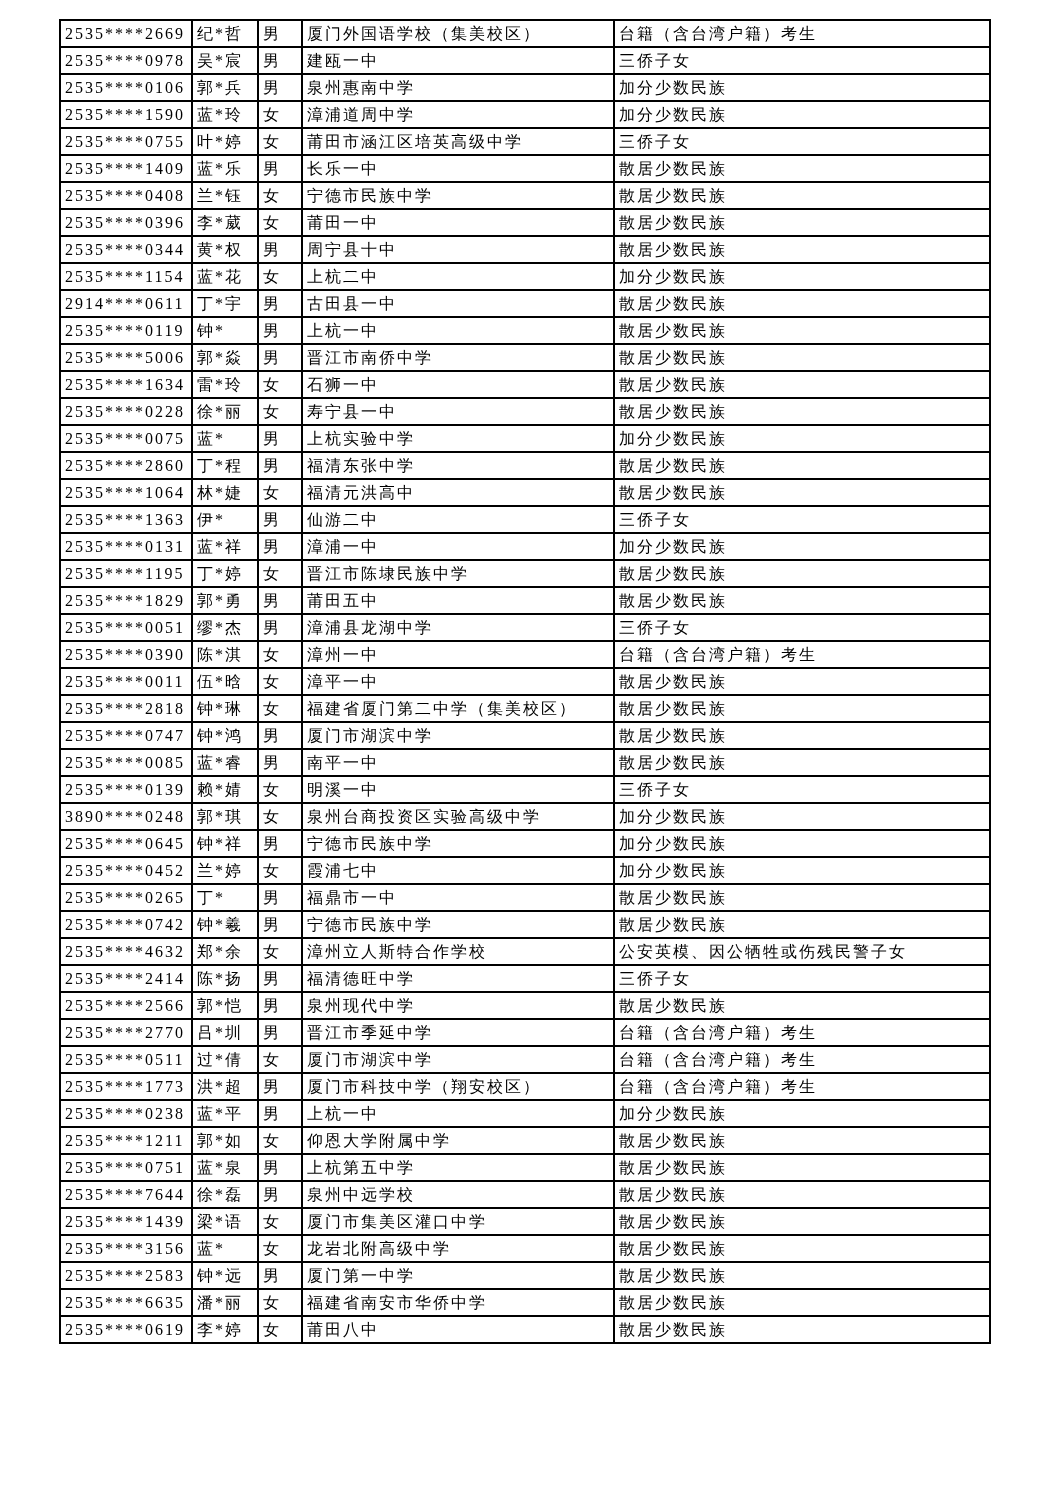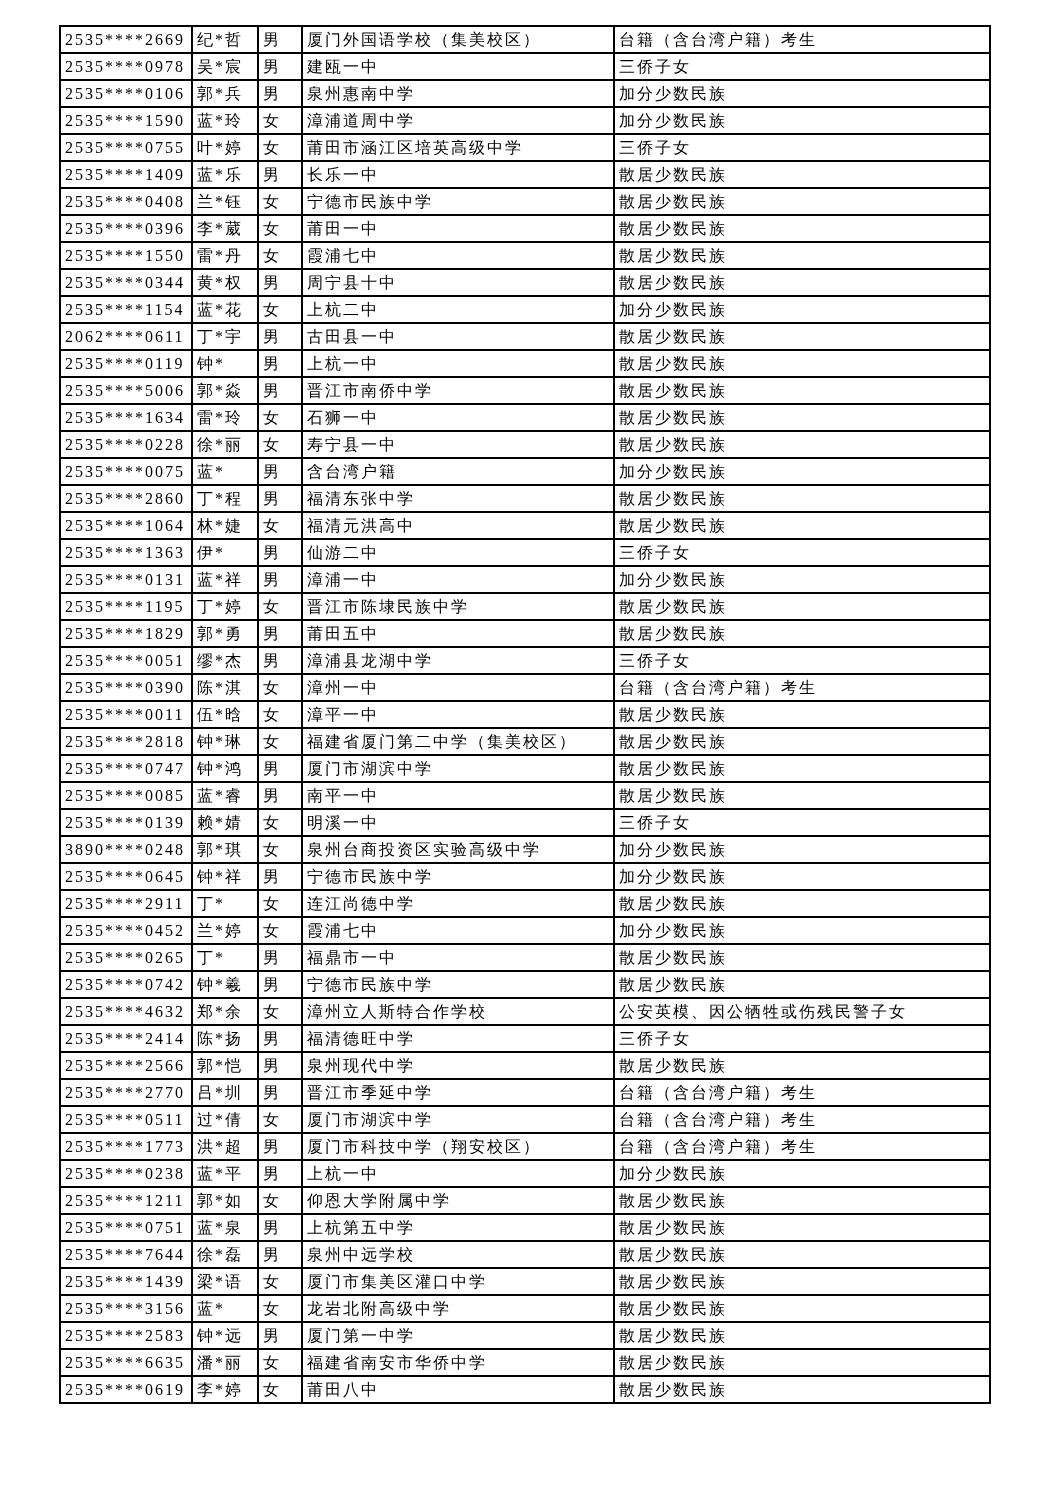--- a/index.html
+++ b/index.html
@@ -18,21 +18,21 @@
     position: absolute;
     left: 0;
     top: 0;
     width: 1050px;
     height: 1485px;
     background: #ffffff;
   }
   table.candidates {
     position: absolute;
     left: 59px;
-    top: 25px;
+    top: 19px;
     width: 930px;
     border-collapse: collapse;
     table-layout: fixed;
   }
   table.candidates td {
     border: 2px solid #000000;
     box-sizing: border-box;
     height: 27px;
     padding: 0 2px 0 4px;
     font-size: 16px;
@@ -111,42 +111,35 @@
           <td class="cell-category">散居少数民族</td>
         </tr>
         <tr>
           <td class="cell-id">2535****0396</td>
           <td class="cell-name">李*葳</td>
           <td class="cell-gender">女</td>
           <td class="cell-school">莆田一中</td>
           <td class="cell-category">散居少数民族</td>
         </tr>
         <tr>
-          <td class="cell-id">2535****1550</td>
-          <td class="cell-name">雷*丹</td>
-          <td class="cell-gender">女</td>
-          <td class="cell-school">霞浦七中</td>
-          <td class="cell-category">散居少数民族</td>
-        </tr>
-        <tr>
           <td class="cell-id">2535****0344</td>
           <td class="cell-name">黄*权</td>
           <td class="cell-gender">男</td>
           <td class="cell-school">周宁县十中</td>
           <td class="cell-category">散居少数民族</td>
         </tr>
         <tr>
           <td class="cell-id">2535****1154</td>
           <td class="cell-name">蓝*花</td>
           <td class="cell-gender">女</td>
           <td class="cell-school">上杭二中</td>
           <td class="cell-category">加分少数民族</td>
         </tr>
         <tr>
-          <td class="cell-id">2062****0611</td>
+          <td class="cell-id">2914****0611</td>
           <td class="cell-name">丁*宇</td>
           <td class="cell-gender">男</td>
           <td class="cell-school">古田县一中</td>
           <td class="cell-category">散居少数民族</td>
         </tr>
         <tr>
           <td class="cell-id">2535****0119</td>
           <td class="cell-name">钟*</td>
           <td class="cell-gender">男</td>
           <td class="cell-school">上杭一中</td>
@@ -170,21 +163,21 @@
           <td class="cell-id">2535****0228</td>
           <td class="cell-name">徐*丽</td>
           <td class="cell-gender">女</td>
           <td class="cell-school">寿宁县一中</td>
           <td class="cell-category">散居少数民族</td>
         </tr>
         <tr>
           <td class="cell-id">2535****0075</td>
           <td class="cell-name">蓝*</td>
           <td class="cell-gender">男</td>
-          <td class="cell-school">含台湾户籍</td>
+          <td class="cell-school">上杭实验中学</td>
           <td class="cell-category">加分少数民族</td>
         </tr>
         <tr>
           <td class="cell-id">2535****2860</td>
           <td class="cell-name">丁*程</td>
           <td class="cell-gender">男</td>
           <td class="cell-school">福清东张中学</td>
           <td class="cell-category">散居少数民族</td>
         </tr>
         <tr>
@@ -277,27 +270,20 @@
           <td class="cell-gender">女</td>
           <td class="cell-school">泉州台商投资区实验高级中学</td>
           <td class="cell-category">加分少数民族</td>
         </tr>
         <tr>
           <td class="cell-id">2535****0645</td>
           <td class="cell-name">钟*祥</td>
           <td class="cell-gender">男</td>
           <td class="cell-school">宁德市民族中学</td>
           <td class="cell-category">加分少数民族</td>
-        </tr>
-        <tr>
-          <td class="cell-id">2535****2911</td>
-          <td class="cell-name">丁*</td>
-          <td class="cell-gender">女</td>
-          <td class="cell-school">连江尚德中学</td>
-          <td class="cell-category">散居少数民族</td>
         </tr>
         <tr>
           <td class="cell-id">2535****0452</td>
           <td class="cell-name">兰*婷</td>
           <td class="cell-gender">女</td>
           <td class="cell-school">霞浦七中</td>
           <td class="cell-category">加分少数民族</td>
         </tr>
         <tr>
           <td class="cell-id">2535****0265</td>

